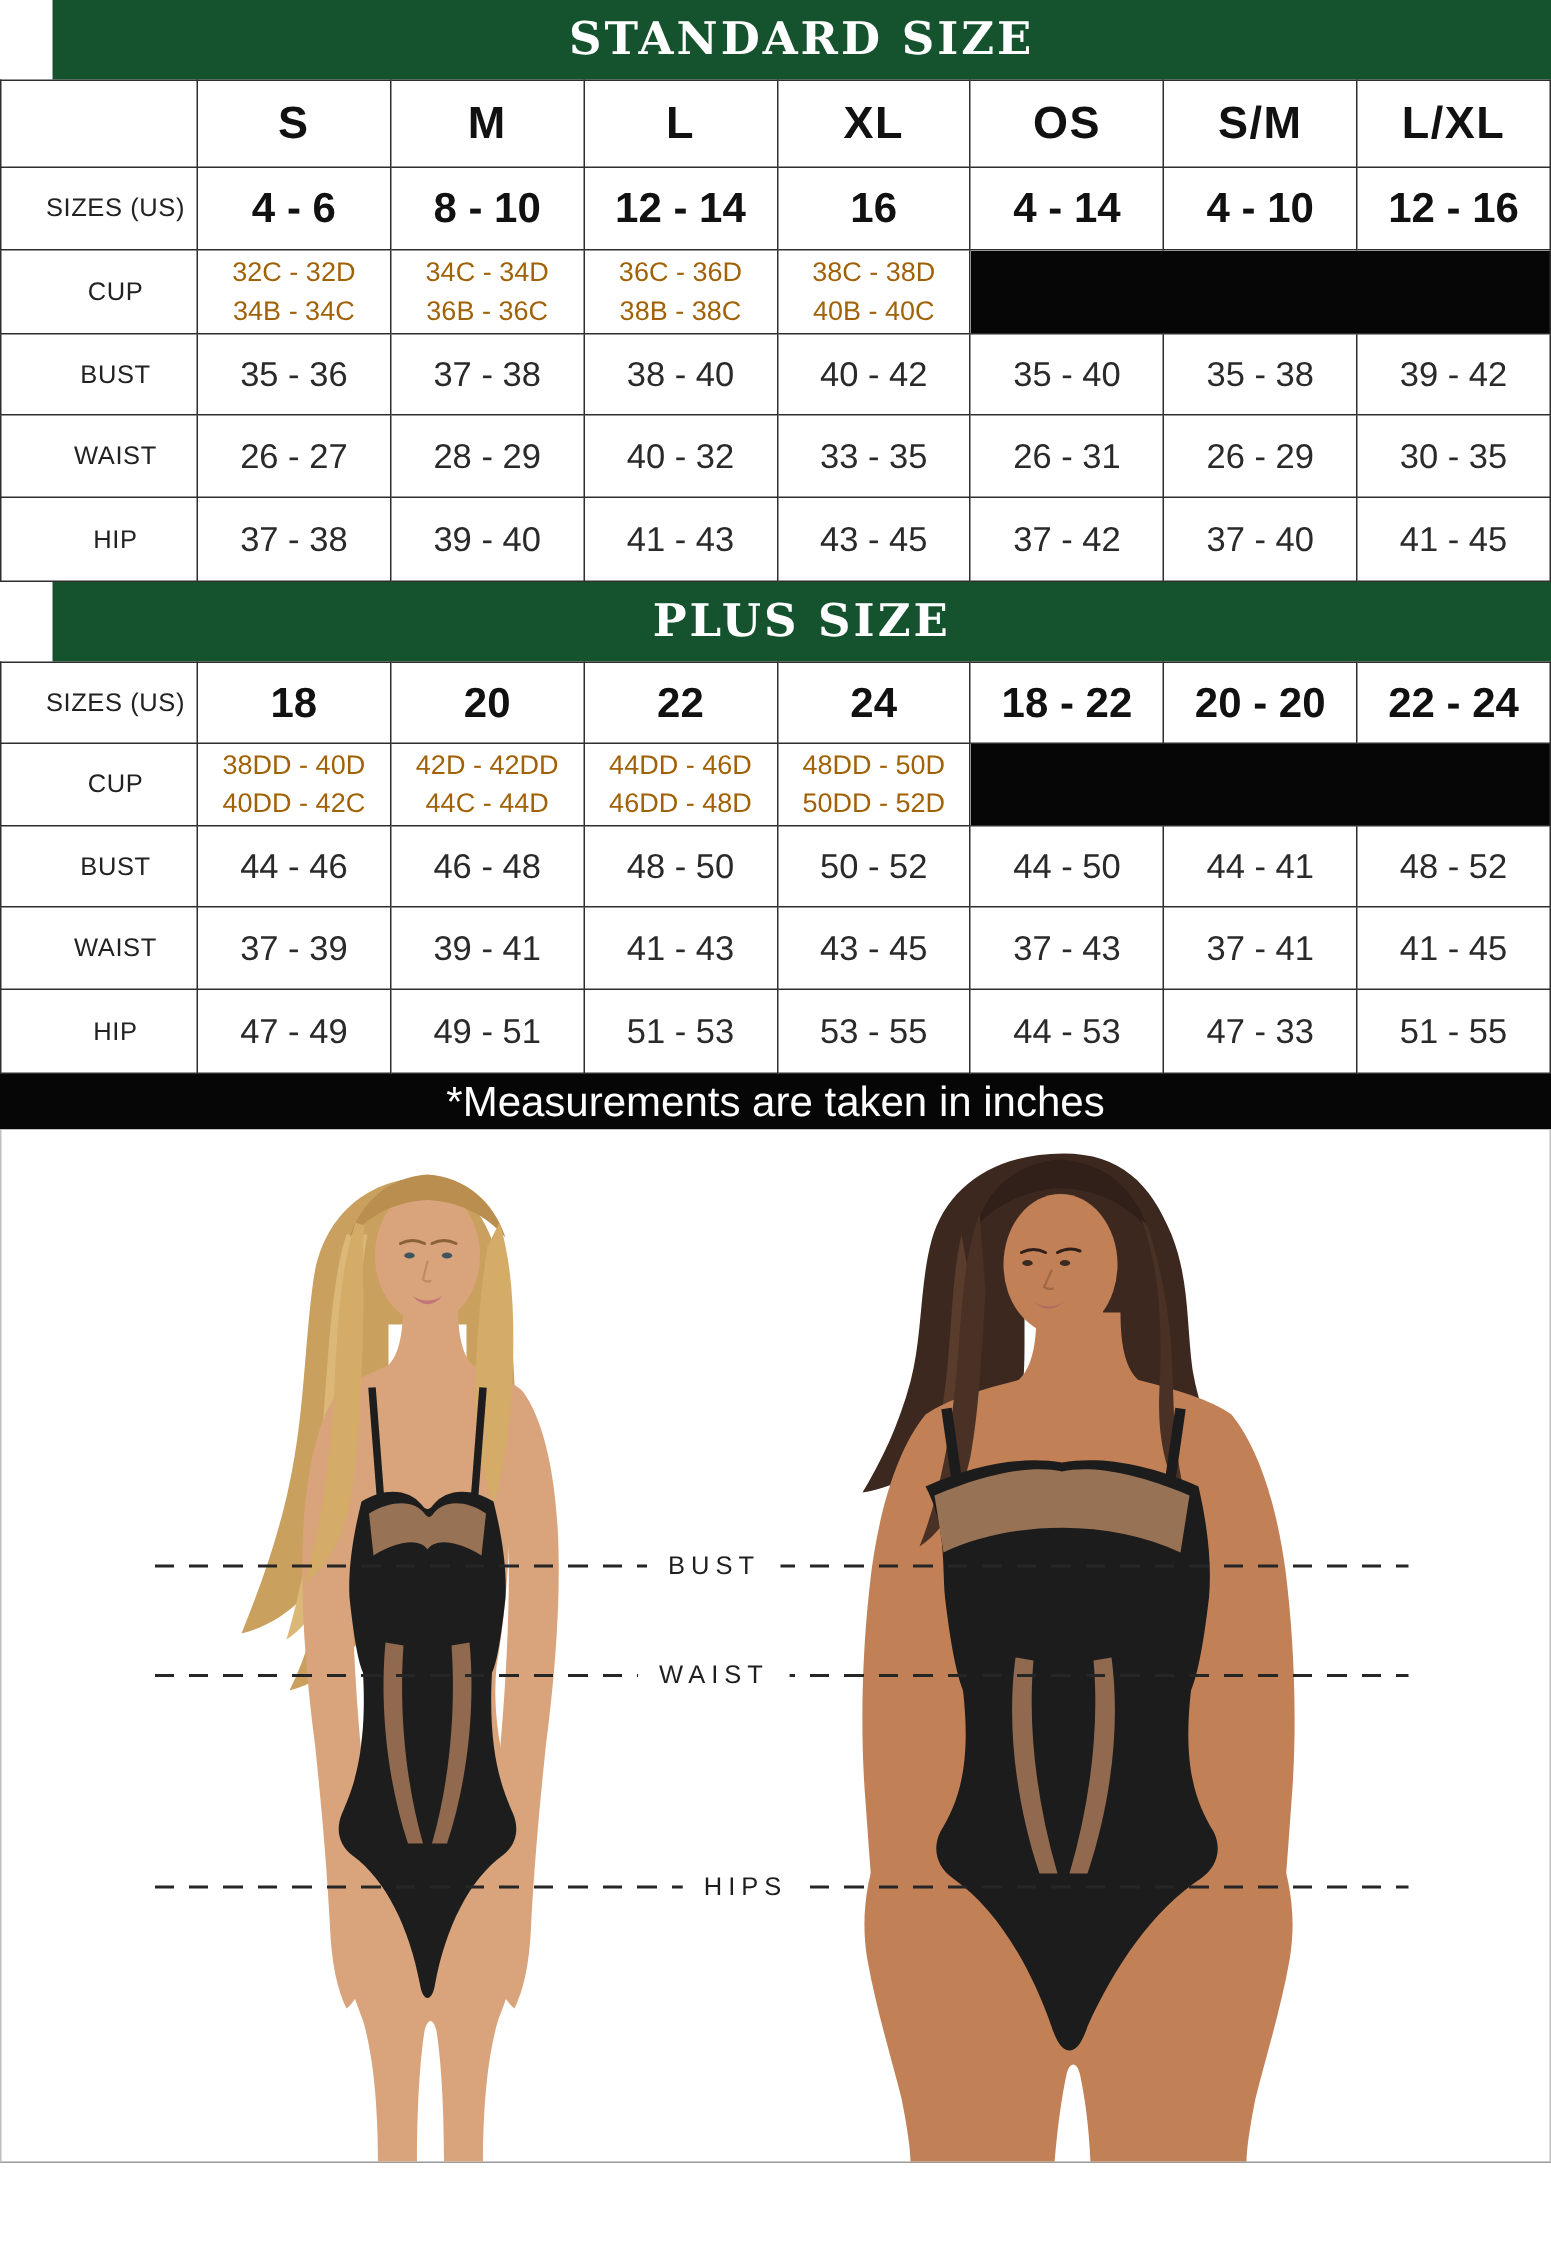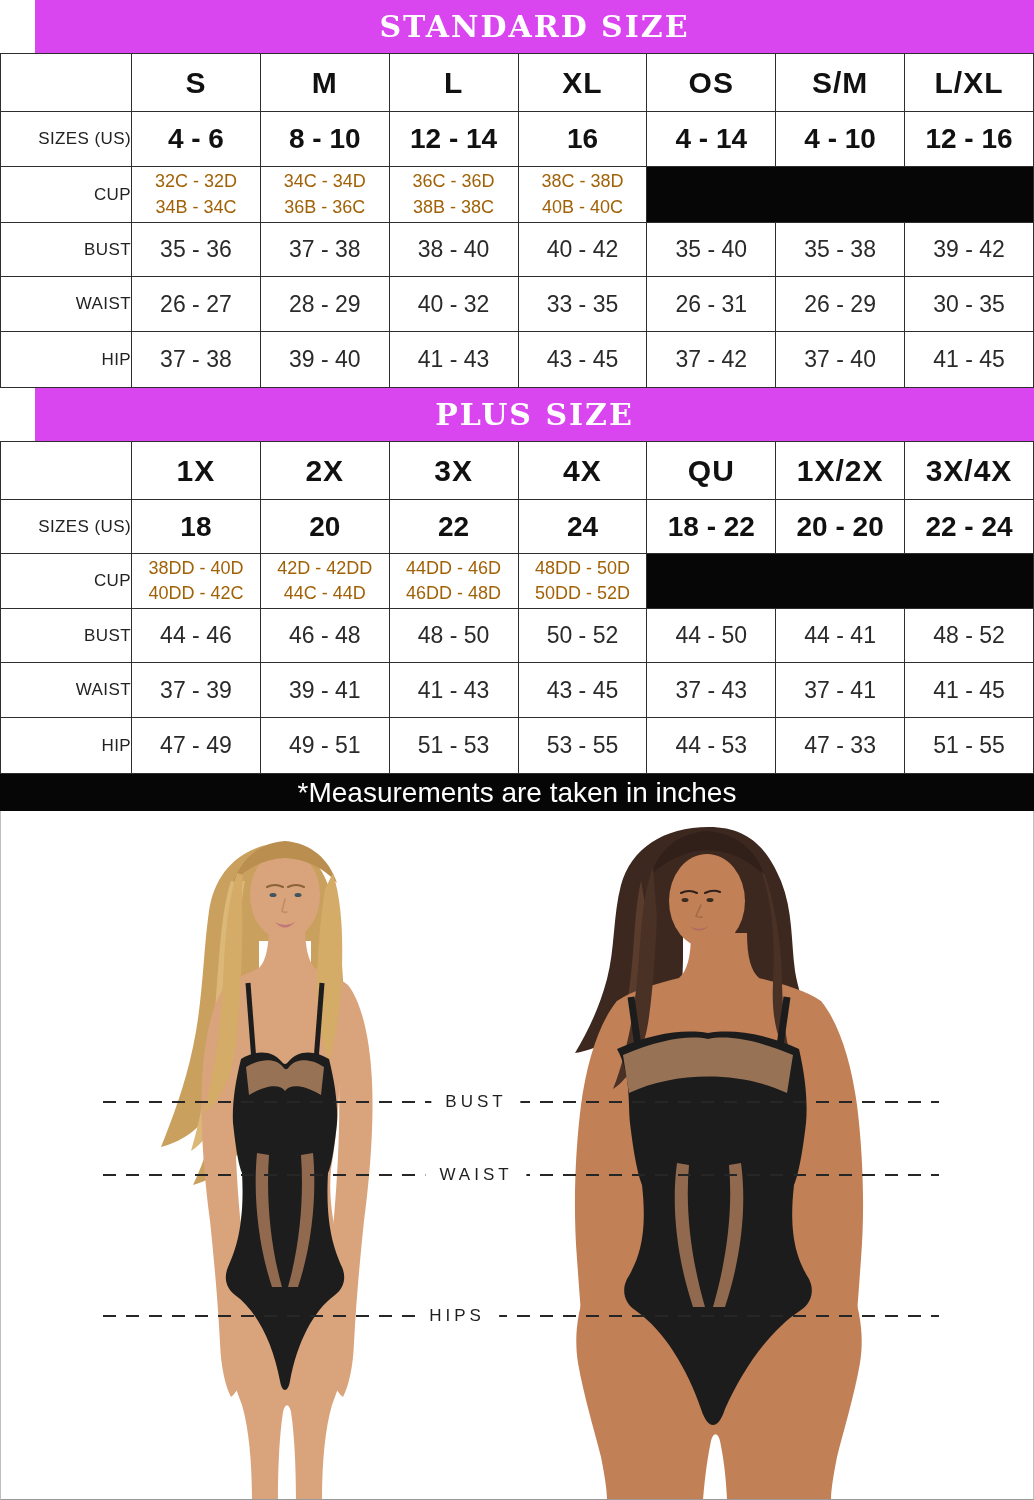--- a/index.html
+++ b/index.html
@@ -1,29 +1,29 @@
 <!DOCTYPE html>
 <html><head>
 <meta charset="utf-8">
 <style>
   html,body{margin:0;padding:0;background:#fff;}
   body{width:1034px;font-family:"Liberation Sans",sans-serif;color:#1c1c1c;}
 
-  .banner{height:53px;background:#d946ef;display:flex;align-items:center;justify-content:center;margin-left:35px;}
+  .banner{height:53px;background:#14532d;display:flex;align-items:center;justify-content:center;margin-left:35px;}
   .banner-text{font-family:"DejaVu Serif",serif;font-weight:bold;font-size:30px;color:#ffffff;letter-spacing:2px;}
 
   table.size-table{width:1034px;border-collapse:collapse;table-layout:fixed;}
   col.c0{width:131px;}
   .size-table td,.size-table th{border:1px solid #2e2e2e;text-align:center;vertical-align:middle;padding:0;overflow:hidden;}
   tr.hrow{height:58px;}
   tr.r55{height:55px;}
   tr.r56{height:56px;}
   tr.r54{height:54px;}
   .size-table th{font-size:30px;font-weight:bold;letter-spacing:1px;color:#111;}
-  td.rl{text-align:right;padding-left:22px;font-size:17px;letter-spacing:.4px;color:#222;}
+  td.rl{text-align:center;padding-left:22px;font-size:17px;letter-spacing:.4px;color:#222;}
   td.v{font-size:23px;color:#2a2a2a;}
   td.b{font-weight:bold;font-size:28px;color:#111;}
   td.cup div{font-size:18px;line-height:1.4;color:#a16207;}
   td.blackcell{background:#060606;}
 
   .footbar{height:37px;background:#060606;color:#ffffff;display:flex;align-items:center;justify-content:center;font-size:28px;}
 
   .figure{position:relative;height:689px;box-sizing:border-box;background:#fff;
           border-left:1px solid #bfbfbf;border-right:1px solid #bfbfbf;border-bottom:1px solid #9a9a9a;overflow:hidden;}
   .figure svg{position:absolute;left:0;top:0;}
@@ -133,30 +133,20 @@
       <col class="c0">
       <col>
       <col>
       <col>
       <col>
       <col>
       <col>
       <col>
     </colgroup>
   <tbody>
-  <tr class="hrow">
-    <td class="rl"></td>
-    <th>1X</th>
-    <th>2X</th>
-    <th>3X</th>
-    <th>4X</th>
-    <th>QU</th>
-    <th>1X/2X</th>
-    <th>3X/4X</th>
-  </tr>
   <tr class="r54">
     <td class="rl">SIZES (US)</td>
     <td class="v b">18</td>
     <td class="v b">20</td>
     <td class="v b">22</td>
     <td class="v b">24</td>
     <td class="v b">18 - 22</td>
     <td class="v b">20 - 20</td>
     <td class="v b">22 - 24</td>
   </tr>
@@ -289,14 +279,14 @@
       </g>
     </g>
   </svg>
 
   <div class="mline" style="top:290px"></div>
   <div class="mline" style="top:363px"></div>
   <div class="mline" style="top:504px"></div>
 
   <span class="mlabel" style="left:475px;top:291px">BUST</span>
   <span class="mlabel" style="left:475px;top:364px">WAIST</span>
-  <span class="mlabel" style="left:456px;top:505px">HIPS</span>
+  <span class="mlabel" style="left:496px;top:505px">HIPS</span>
 </div>
 
 </body></html>

